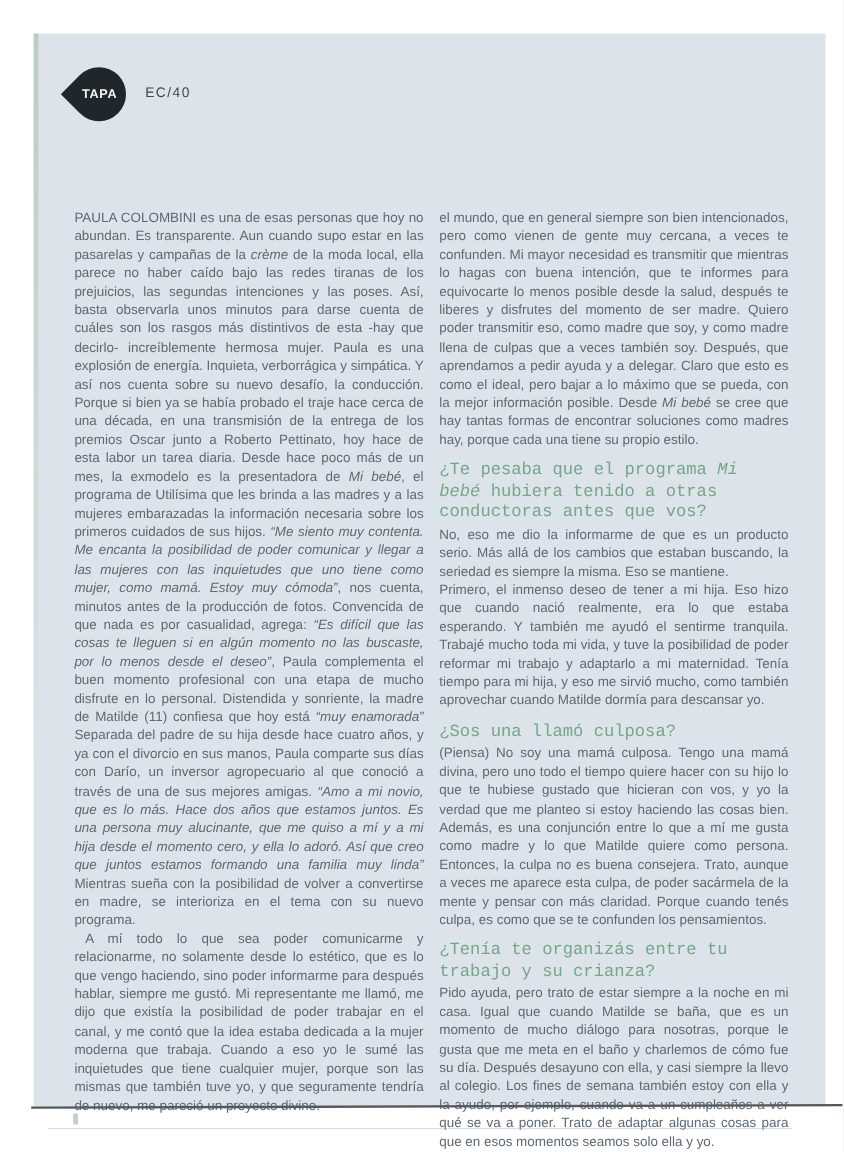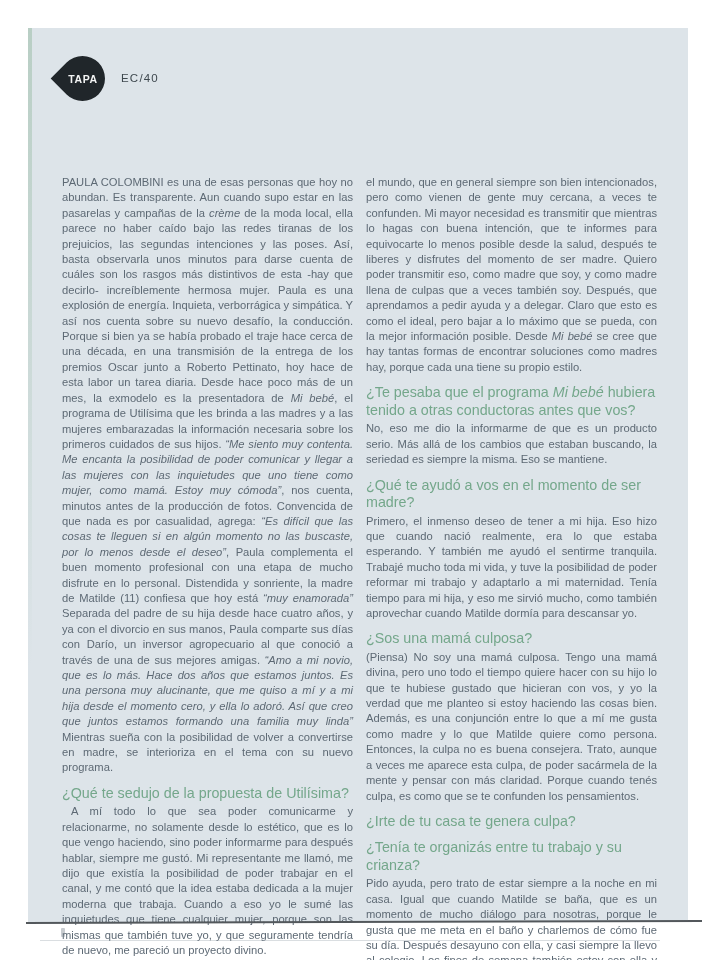--- a/index.html
+++ b/index.html
@@ -39,21 +39,21 @@
     display:flex;gap:13px;
   }
   .col{width:291px;}
   .col p{margin:0;}
   .col .intro,.col .answer{
     font-size:11.2px;line-height:15.4px;color:var(--text,#5d6974);
     text-align:justify;
   }
   .col .question{
     margin-top:9px;margin-bottom:2px;
-    font-size:14.3px;line-height:17.5px;color:var(--green,#74a78b);
+    font-size:14.3px;line-height:17.5px;color:var(--green,#74a78b);font-family:Liberation Mono, monospace;
   }
   
   .scan-edge{
     position:absolute;left:26px;top:921px;width:676px;height:2px;
     background:#53585c;transform:rotate(-0.18deg);
   }
   .scan-edge-echo{
     position:absolute;left:40px;top:940px;width:620px;height:1px;
     background:rgba(150,160,168,.35);
   }
@@ -71,32 +71,29 @@
   <div class="badge-row">
     <div class="pin">
       <span>TAPA</span>
     </div>
     <div class="badge-code">EC/40</div>
   </div>
 
   <div class="columns">
     <div class="col">
         <p class="intro">PAULA COLOMBINI es una de esas personas que hoy no abundan. Es transparente. Aun cuando supo estar en las pasarelas y campañas de la <i>crème</i> de la moda local, ella parece no haber caído bajo las redes tiranas de los prejuicios, las segundas intenciones y las poses. Así, basta observarla unos minutos para darse cuenta de cuáles son los rasgos más distintivos de esta -hay que decirlo- increíblemente hermosa mujer. Paula es una explosión de energía. Inquieta, verborrágica y simpática. Y así nos cuenta sobre su nuevo desafío, la conducción. Porque si bien ya se había probado el traje hace cerca de una década, en una transmisión de la entrega de los premios Oscar junto a Roberto Pettinato, hoy hace de esta labor un tarea diaria. Desde hace poco más de un mes, la exmodelo es la presentadora de <i>Mi bebé</i>, el programa de Utilísima que les brinda a las madres y a las mujeres embarazadas la información necesaria sobre los primeros cuidados de sus hijos. <i>“Me siento muy contenta. Me encanta la posibilidad de poder comunicar y llegar a las mujeres con las inquietudes que uno tiene como mujer, como mamá. Estoy muy cómoda”</i>, nos cuenta, minutos antes de la producción de fotos. Convencida de que nada es por casualidad, agrega: <i>“Es difícil que las cosas te lleguen si en algún momento no las buscaste, por lo menos desde el deseo”</i>, Paula complementa el buen momento profesional con una etapa de mucho disfrute en lo personal. Distendida y sonriente, la madre de Matilde (11) confiesa que hoy está <i>“muy enamorada”</i> Separada del padre de su hija desde hace cuatro años, y ya con el divorcio en sus manos, Paula comparte sus días con Darío, un inversor agropecuario al que conoció a través de una de sus mejores amigas. <i>“Amo a mi novio, que es lo más. Hace dos años que estamos juntos. Es una persona muy alucinante, que me quiso a mí y a mi hija desde el momento cero, y ella lo adoró. Así que creo que juntos estamos formando una familia muy linda”</i> Mientras sueña con la posibilidad de volver a convertirse en madre, se interioriza en el tema con su nuevo programa.</p>
-        <p class="question">¿Qué te sedujo de la propuesta de Utilísima?</p>
         <p class="answer" style="text-indent: 9px;">A mí todo lo que sea poder comunicarme y relacionarme, no solamente desde lo estético, que es lo que vengo haciendo, sino poder informarme para después hablar, siempre me gustó. Mi representante me llamó, me dijo que existía la posibilidad de poder trabajar en el canal, y me contó que la idea estaba dedicada a la mujer moderna que trabaja. Cuando a eso yo le sumé las inquietudes que tiene cualquier mujer, porque son las mismas que también tuve yo, y que seguramente tendría de nuevo, me pareció un proyecto divino.</p>
       </div>
     <div class="col">
         <p class="answer">el mundo, que en general siempre son bien intencionados, pero como vienen de gente muy cercana, a veces te confunden. Mi mayor necesidad es transmitir que mientras lo hagas con buena intención, que te informes para equivocarte lo menos posible desde la salud, después te liberes y disfrutes del momento de ser madre. Quiero poder transmitir eso, como madre que soy, y como madre llena de culpas que a veces también soy. Después, que aprendamos a pedir ayuda y a delegar. Claro que esto es como el ideal, pero bajar a lo máximo que se pueda, con la mejor información posible. Desde <i>Mi bebé</i> se cree que hay tantas formas de encontrar soluciones como madres hay, porque cada una tiene su propio estilo.</p>
         <p class="question">¿Te pesaba que el programa <i>Mi bebé</i> hubiera tenido a otras conductoras antes que vos?</p>
         <p class="answer">No, eso me dio la informarme de que es un producto serio. Más allá de los cambios que estaban buscando, la seriedad es siempre la misma. Eso se mantiene.</p>
-        <p class="question">¿Qué te ayudó a vos en el momento de ser madre?</p>
         <p class="answer">Primero, el inmenso deseo de tener a mi hija. Eso hizo que cuando nació realmente, era lo que estaba esperando. Y también me ayudó el sentirme tranquila. Trabajé mucho toda mi vida, y tuve la posibilidad de poder reformar mi trabajo y adaptarlo a mi maternidad. Tenía tiempo para mi hija, y eso me sirvió mucho, como también aprovechar cuando Matilde dormía para descansar yo.</p>
-        <p class="question">¿Sos una mamá culposa?</p>
+        <p class="question">¿Sos una llamó culposa?</p>
         <p class="answer">(Piensa) No soy una mamá culposa. Tengo una mamá divina, pero uno todo el tiempo quiere hacer con su hijo lo que te hubiese gustado que hicieran con vos, y yo la verdad que me planteo si estoy haciendo las cosas bien. Además, es una conjunción entre lo que a mí me gusta como madre y lo que Matilde quiere como persona. Entonces, la culpa no es buena consejera. Trato, aunque a veces me aparece esta culpa, de poder sacármela de la mente y pensar con más claridad. Porque cuando tenés culpa, es como que se te confunden los pensamientos.</p>
-        <p class="question">¿Irte de tu casa te genera culpa?</p>
         <p class="question">¿Tenía te organizás entre tu trabajo y su crianza?</p>
         <p class="answer">Pido ayuda, pero trato de estar siempre a la noche en mi casa. Igual que cuando Matilde se baña, que es un momento de mucho diálogo para nosotras, porque le gusta que me meta en el baño y charlemos de cómo fue su día. Después desayuno con ella, y casi siempre la llevo al colegio. Los fines de semana también estoy con ella y la ayudo, por ejemplo, cuando va a un cumpleaños a ver qué se va a poner. Trato de adaptar algunas cosas para que en esos momentos seamos solo ella y yo.</p>
       </div>
   </div>
 
   <div class="page-mark"></div>
 </div>
 
 <div class="scan-edge"></div>
 <div class="scan-edge-echo"></div>

